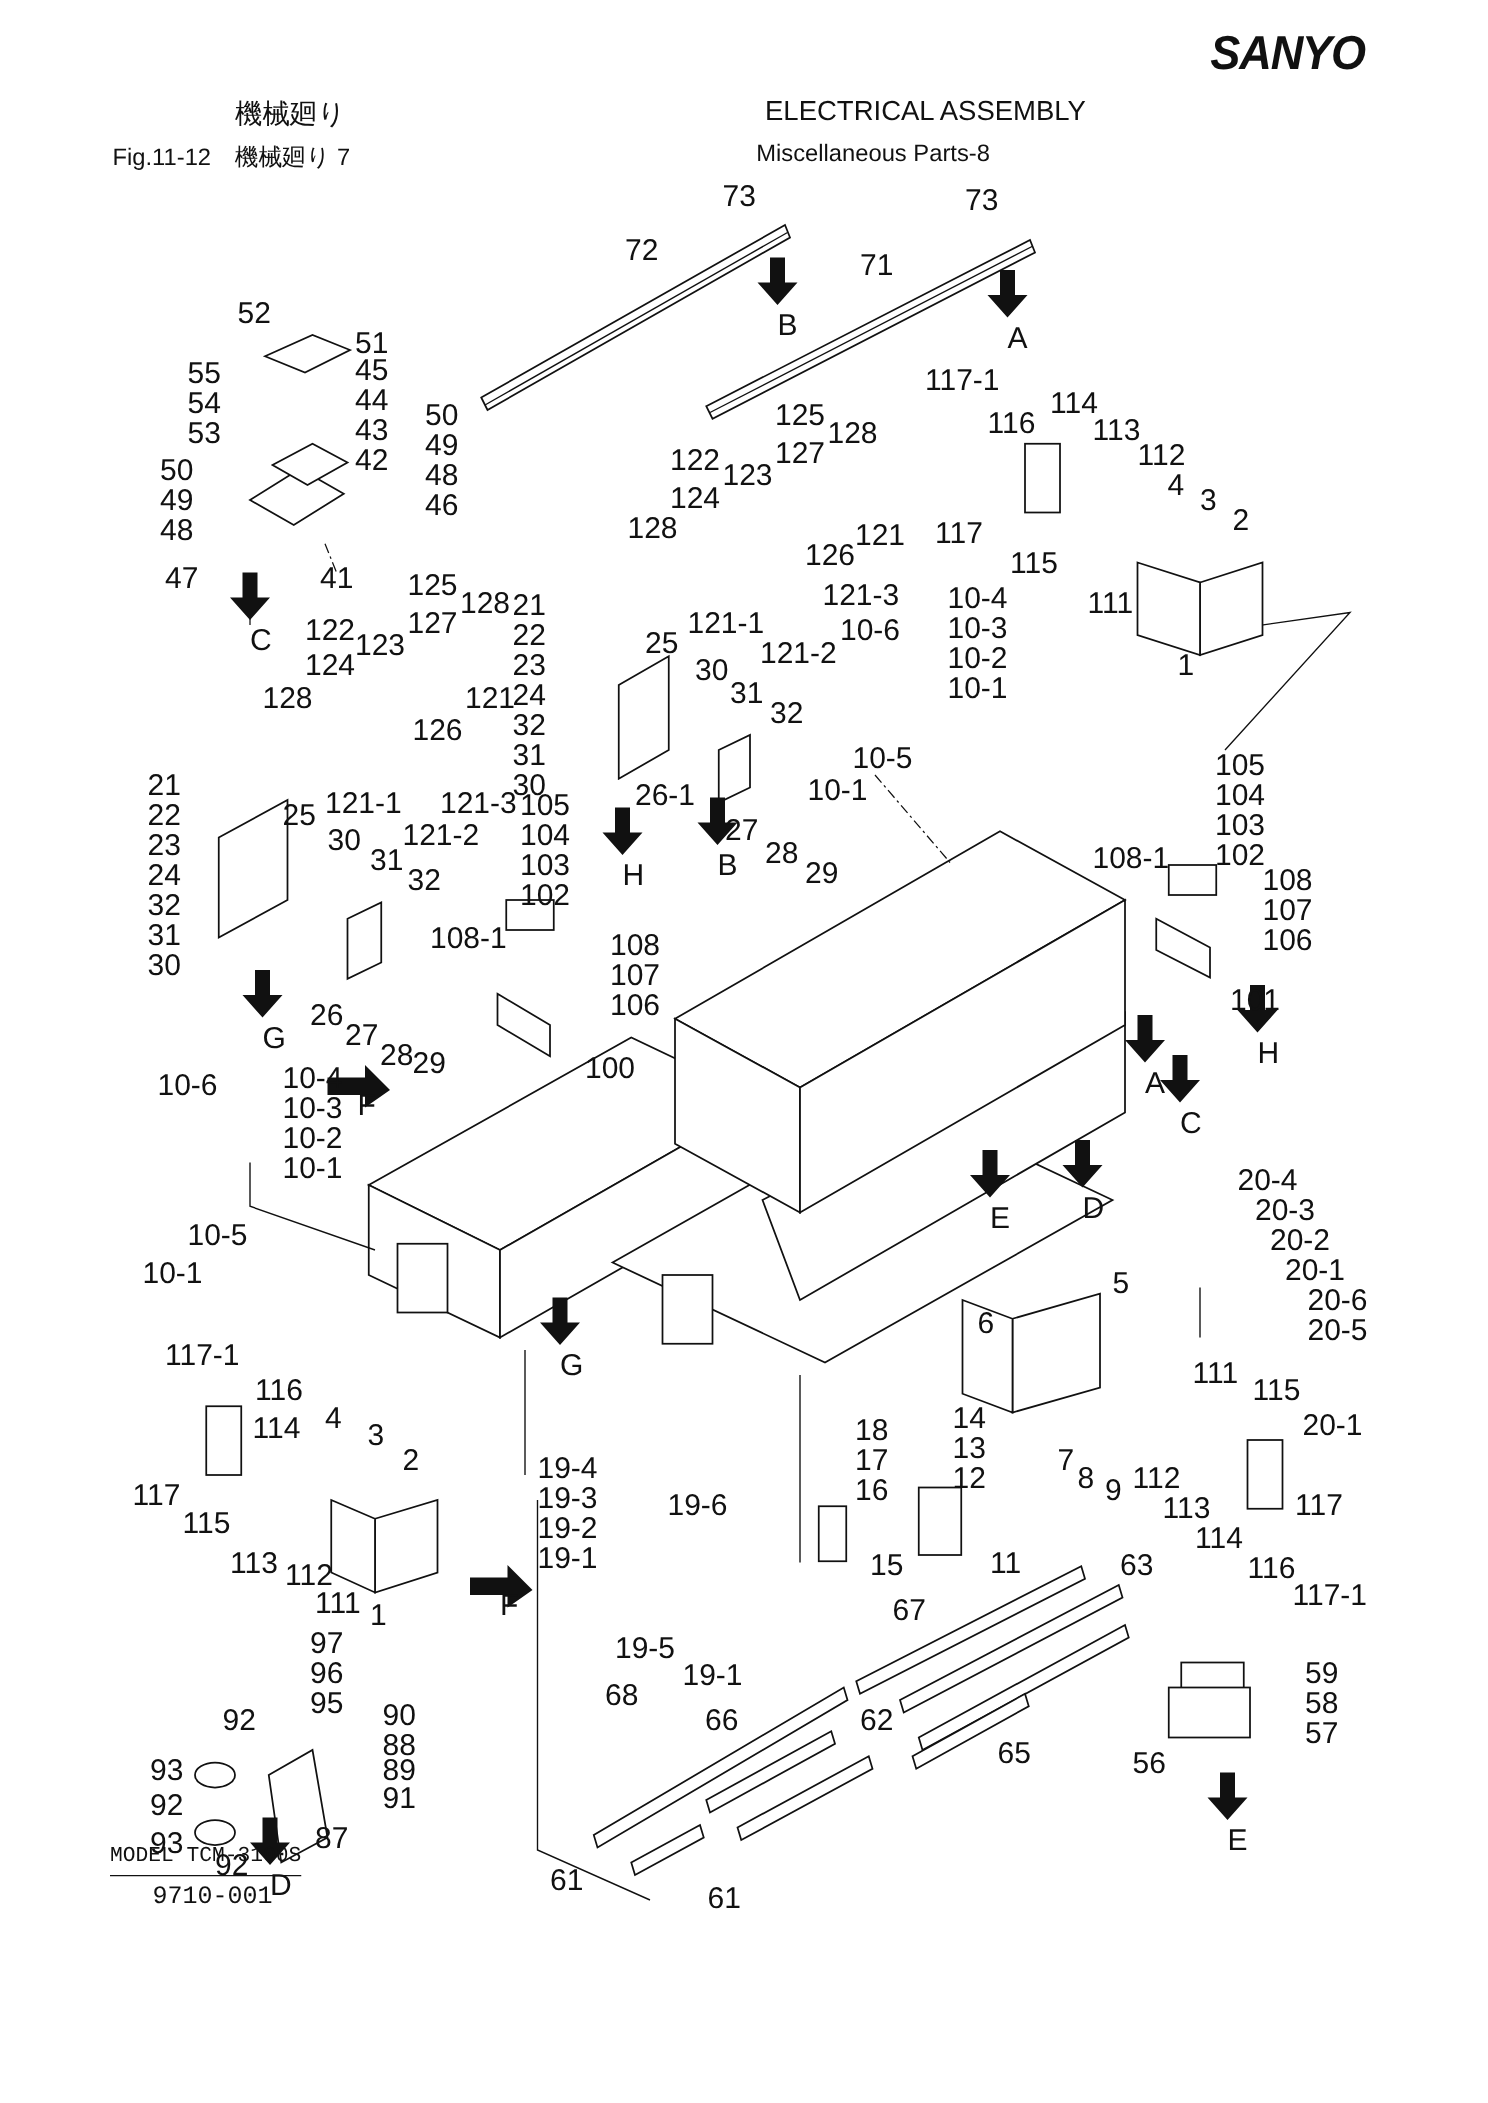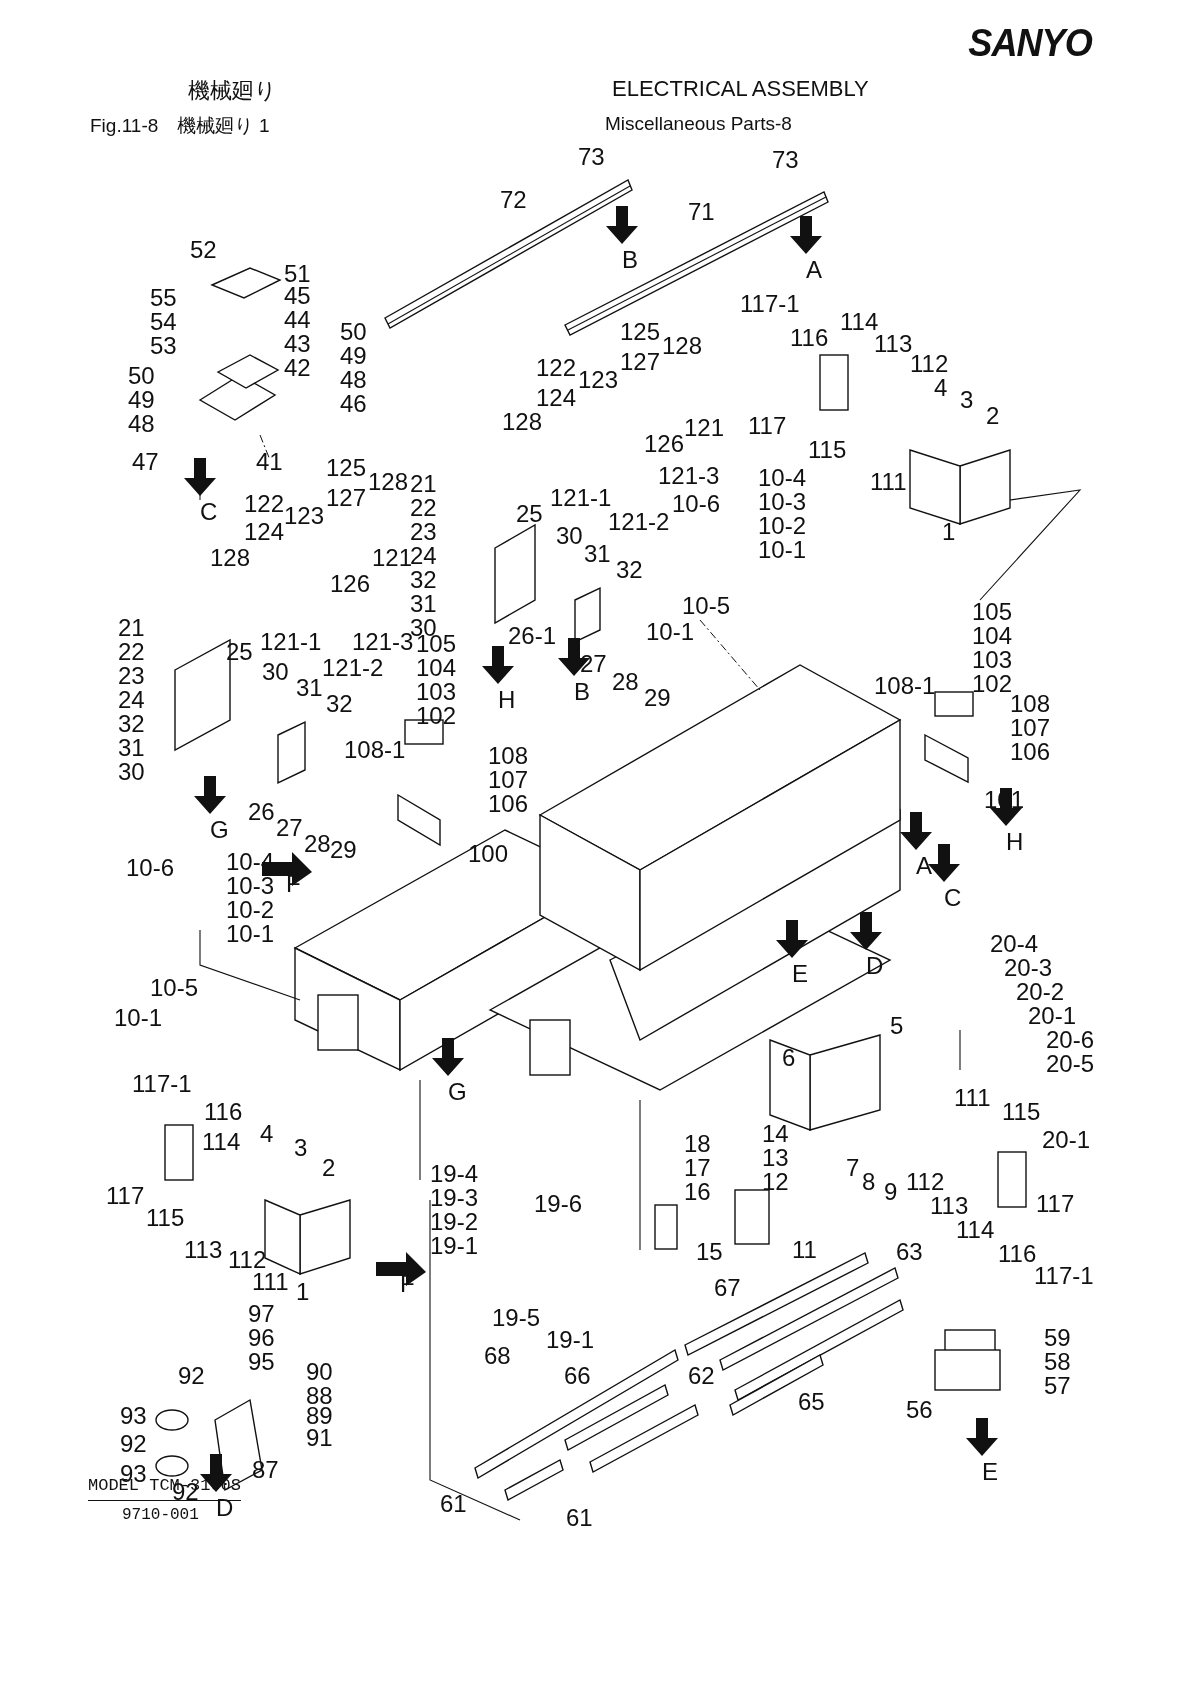--- a/index.html
+++ b/index.html
@@ -8,29 +8,29 @@
   .hdr{position:absolute;font-size:22px;}
   .sub{position:absolute;font-size:19px;}
   #diagram{position:absolute;left:0;top:0;}
   .lbl{font-family:"Liberation Sans",sans-serif;font-size:24px;fill:#111;}
   .part{fill:#fff;stroke:#111;stroke-width:1.4;}
   .line{stroke:#111;stroke-width:1.1;fill:none;}
   .dash{stroke:#111;stroke-width:1;fill:none;stroke-dasharray:8 3 2 3;}
   .arrow{fill:#111;}
   .duct{fill:#fff;stroke:#111;stroke-width:1.4;}
   .model{position:absolute;left:88px;top:1476px;font-family:Liberation Mono, monospace;font-size:17px;border-bottom:1.5px solid #111;padding-bottom:5px;}
-  .docno{position:absolute;left:122px;top:1506px;font-family:"Liberation Mono",monospace;font-size:16px;}
+  .docno{position:absolute;left:122px;top:1506px;font-family:"Liberation Mono",monospace;font-size:20px;}
 </style>
 </head>
 <body>
 
 <div class="logo">SANYO</div>
 <div class="hdr" style="left:188px;top:76px;">機械廻り</div>
 <div class="hdr" style="left:612px;top:76px;">ELECTRICAL ASSEMBLY</div>
-<div class="sub" style="left:90px;top:113px;">Fig.11-8　機械廻り 1</div>
+<div class="sub" style="left:90px;top:113px;">Fig.11-12　機械廻り 7</div>
 <div class="sub" style="left:605px;top:113px;">Miscellaneous Parts-8</div>
 
 <svg id="diagram" width="1190" height="1682" viewBox="0 0 1190 1682">
 
   <g>
     <polygon class="duct" points="385,318 628,180 632,190 390,328"></polygon>
     <line class="line" x1="388" y1="324" x2="630" y2="186"></line>
   </g>
   <g>
     <polygon class="duct" points="565,325 824,192 828,202 570,335"></polygon>

